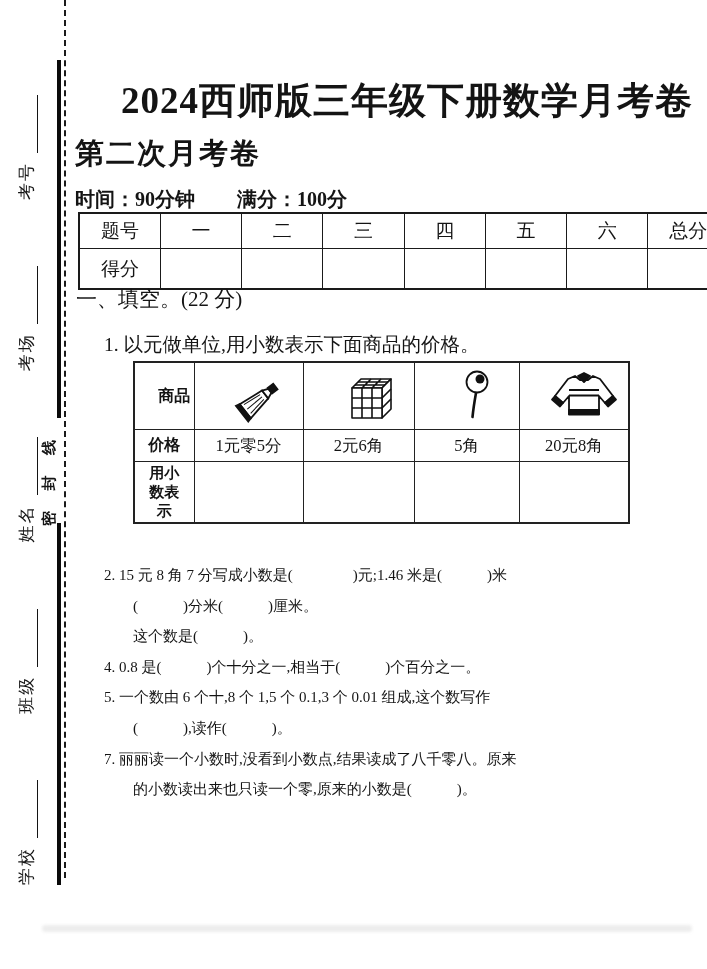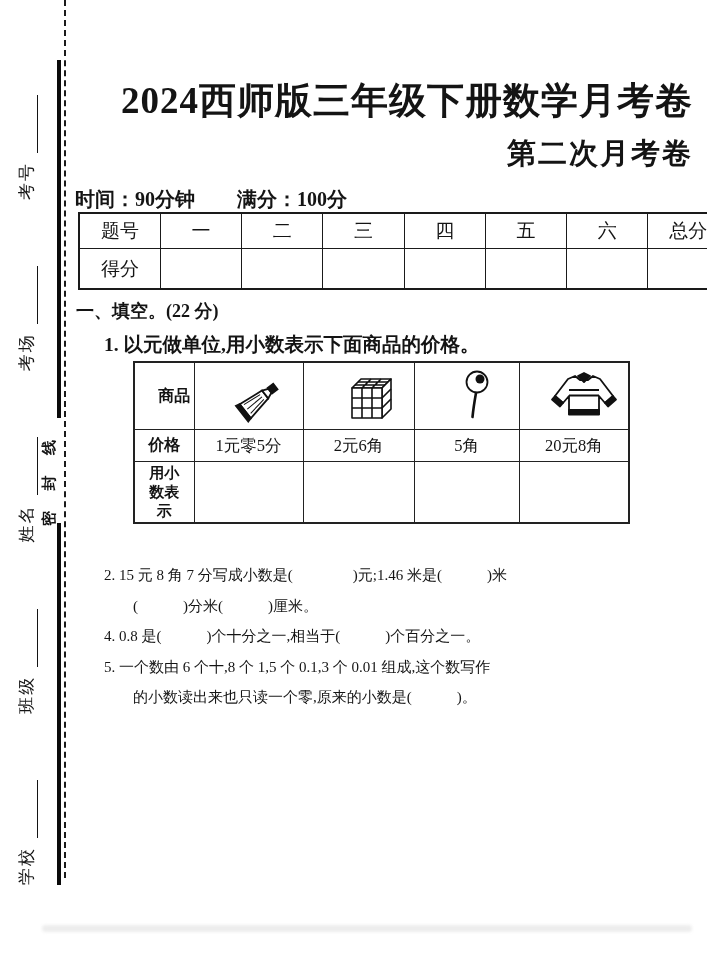--- a/index.html
+++ b/index.html
@@ -25,33 +25,33 @@
   .sb-blank { display:inline-block; width:58px; height:15px; border-bottom:1.6px solid #141414; }
 
   .seal-strip {
     position:absolute; left:6px; top:474px; width:86px; height:18px;
     transform:rotate(-90deg); display:flex; justify-content:space-between;
     font-size:15px; font-weight:600;
   }
 
   
   .title    { position:absolute; left:75px; top:76px;  width:618px; text-align:right; font-size:37px; font-weight:700; letter-spacing:1px; }
-  .subtitle { position:absolute; left:75px; top:134px; width:618px; text-align:right; font-size:29px; font-weight:600; letter-spacing:2px; }
+  .subtitle { position:absolute; left:75px; top:134px; width:618px; text-align:left; font-size:29px; font-weight:600; letter-spacing:2px; }
   .meta     { position:absolute; left:75px; top:186px; width:618px; text-align:left; font-size:20px; font-weight:700; }
   .meta .gap { display:inline-block; width:42px; }
 
   
   .score-table { position:absolute; left:78px; top:212px; width:652px; border-collapse:collapse; table-layout:fixed; font-size:19px; border:2.5px solid #1a1a1a; }
   .score-table td { border:1.6px solid #1a1a1a; text-align:center; padding:0; }
   .score-table tr.r1 td { height:34px; }
   .score-table tr.r2 td { height:39px; }
 
   
-  .sec-heading { position:absolute; left:76px;  top:299px; font-size:18px; font-weight:700; }
-  .q1-text     { position:absolute; left:104px; top:331px; font-size:19.5px;font-weight:bold; }
+  .sec-heading { position:absolute; left:76px;  top:285px; font-size:21px; font-weight:400; }
+  .q1-text     { position:absolute; left:104px; top:331px; font-size:19.5px; }
 
   .prod-table { position:absolute; left:133px; top:361px; width:495px; border-collapse:collapse; table-layout:fixed; border:2px solid #222; }
   .prod-table td { border:1.8px solid #222; text-align:center; vertical-align:middle; padding:0; background:#fff; }
   .prod-table tr.pr1 td { height:66px;padding-left:20px; }
   .prod-table tr.pr2 td { height:31px; }
   .prod-table tr.pr3 td { height:60px; }
   .prod-label { font-size:16px; font-weight:700; }
   .prod-label.wrap { font-size:15px; padding:0 8px; line-height:19px; }
   .price { font-size:16.5px; font-weight:400; }
   .prod-icon svg { display:block; margin:0 auto; }
@@ -204,26 +204,29 @@
     </tr>
   </tbody>
     </table>
 
   <div class="questions">
     <div>
       <div class="q-line">2. 15 元 8 角 7 分写成小数是(　　　　)元;1.46 米是(　　　)米</div>
       <div class="q-line cont">(　　　)分米(　　　)厘米。</div>
     </div>
     <div>
+      <div class="q-line cont">这个数是(　　　)。</div>
     </div>
     <div>
       <div class="q-line">4. 0.8 是(　　　)个十分之一,相当于(　　　)个百分之一。</div>
     </div>
     <div>
       <div class="q-line">5. 一个数由 6 个十,8 个 1,5 个 0.1,3 个 0.01 组成,这个数写作</div>
-    </div>
-    <div>
+      <div class="q-line cont">(　　　),读作(　　　)。</div>
+    </div>
+    <div>
+      <div class="q-line">7. 丽丽读一个小数时,没看到小数点,结果读成了八千零八。原来</div>
       <div class="q-line cont">的小数读出来也只读一个零,原来的小数是(　　　)。</div>
     </div>
   </div>
 
   <div class="scan-artifact"></div>
 </div>
 
 </body></html>

